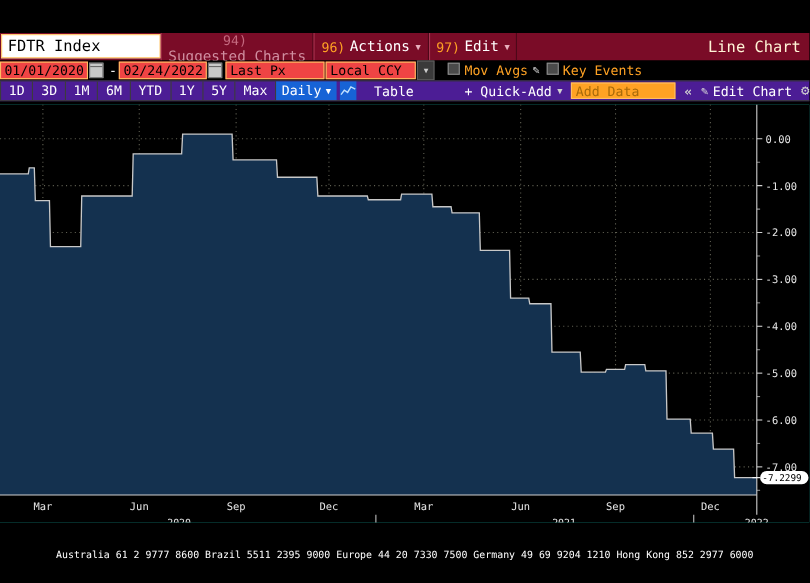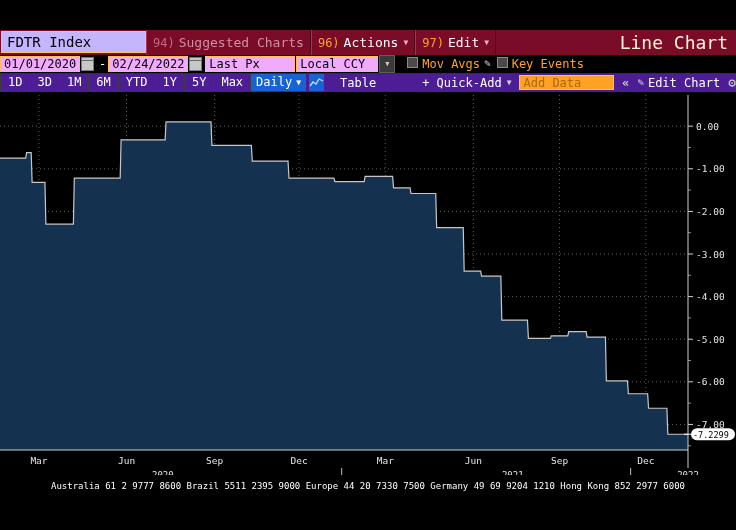--- a/index.html
+++ b/index.html
@@ -28,75 +28,75 @@
     position: absolute;
     top: 30px; left: 0;
     width: 736px; height: 25px;
     background: #7a0c27;
     display: flex;
     align-items: stretch;
     box-sizing: border-box;
   }
   .ticker-box {
     width: 145px;
-    background: #c4b5fd;
+    background: #ffffff;
     color: #000000;
     font-family: "DejaVu Sans Mono", monospace;
     font-size: 14px;
     display: flex;
     align-items: center;
     padding-left: 5px;
     box-sizing: border-box;
     border: 1px solid #ffc466;
     margin: 1px 0 2px 1px;
   }
   .menu-item {
     display: flex;
     align-items: center;
     padding: 0 6px;
     font-size: 13px;
     color: #ffffff;
     border-left: 1px solid #a8334f;
     border-right: 1px solid #4d0718;
     white-space: nowrap;
   }
-  .menu-item.dim { color: #d08ea0; }
+  .menu-item.dim { color: #d08ea0; flex-direction: column; }
   .menu-num {
     color: #ffa224;
     font-size: 12px;
     margin-right: 4px;
   }
   .menu-item.dim .menu-num { color: #c4697f; }
   .caret {
     margin-left: 5px;
     font-size: 8px;
     color: #e8b0bd;
   }
   .menu-spacer { flex: 1; }
   .chart-type-label {
     display: flex;
     align-items: center;
     padding-right: 8px;
-    font-size: 18px;
+    font-size: 14px;
     color: #fff4d6;
     margin-left: 48px;
   }
 
   
   .fieldrow {
     position: absolute;
     top: 55px; left: 0;
     width: 736px; height: 18px;
     background: #000000;
     display: flex;
     align-items: center;
     box-sizing: border-box;
   }
   .ofield {
-    background: #f0abfc;
+    background: #ef4444;
     color: #000000;
     font-size: 12px;
     height: 16px;
     line-height: 16px;
     display: flex;
     align-items: center;
     padding: 0 3px;
     box-sizing: border-box;
     border: 1px solid #ffbe62;
     margin-right: 1px;
@@ -236,21 +236,21 @@
     position: absolute;
     top: 95px; left: 0;
     width: 736px; height: 380px;
     background: #0f766e;
   }
   #plot-svg { display: block; }
 
   
   .footer {
     position: absolute;
-    top: 481px; left: 0;
+    top: 500px; left: 0;
     width: 736px;
     color: #ffffff;
     font-family: "DejaVu Sans Mono", monospace;
     font-size: 9px;
     line-height: 11px;
     letter-spacing: 0px;
   }
   .footer .line { white-space: pre; text-align: center; }
   .footer .line3 { text-align: right; padding-right: 6px; }
 </style>

